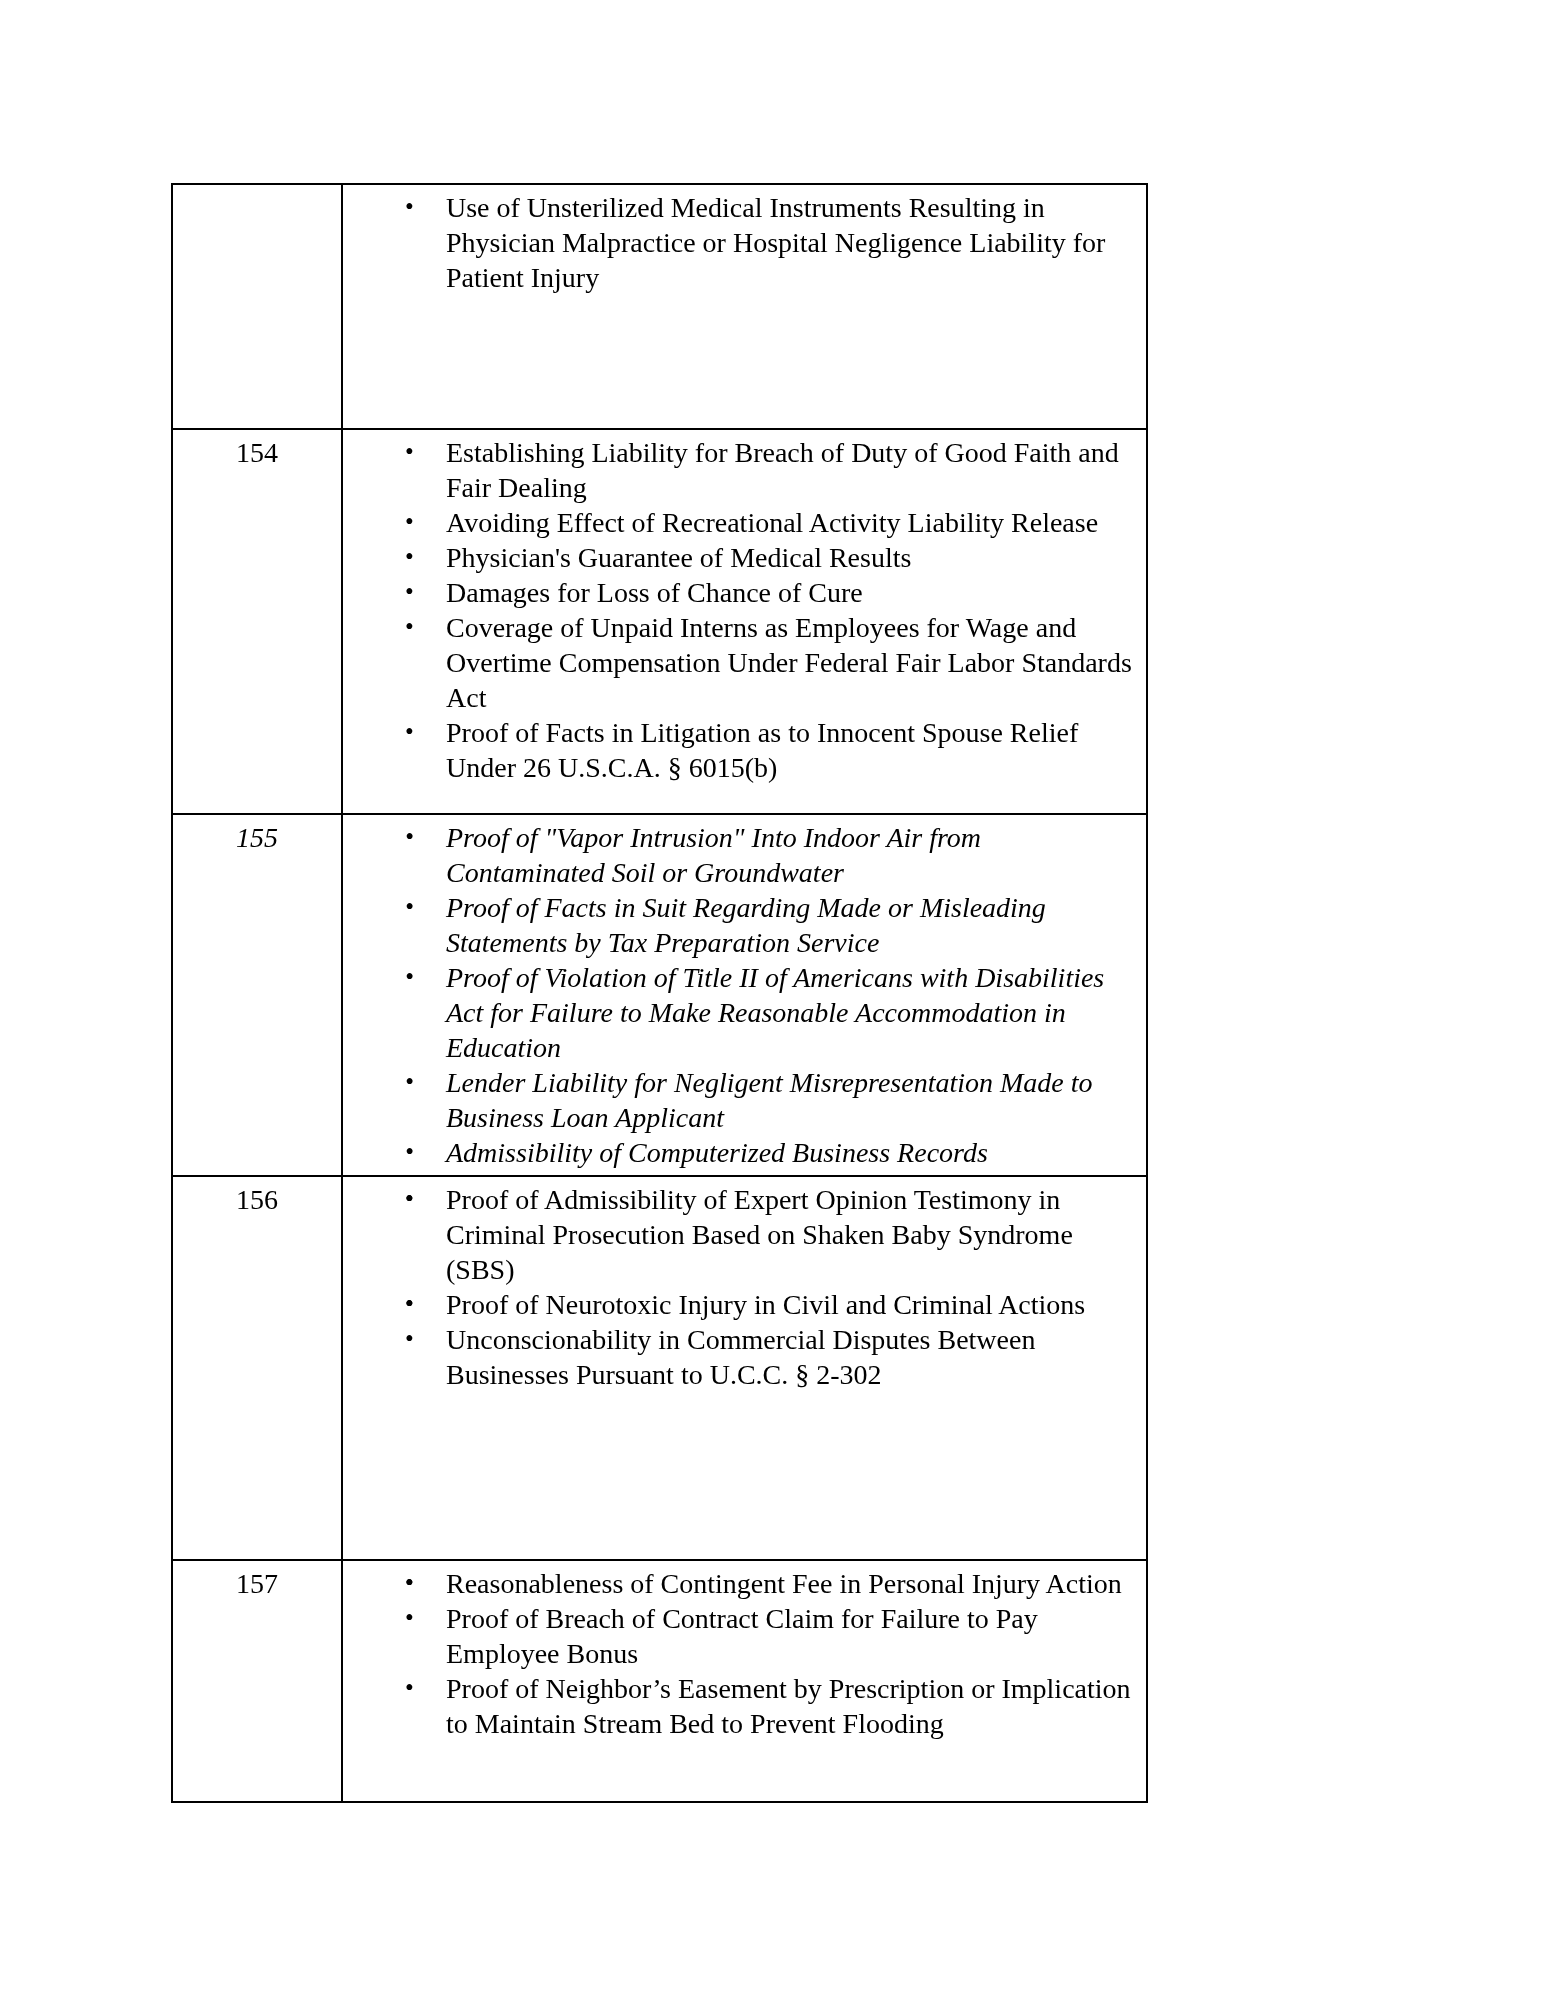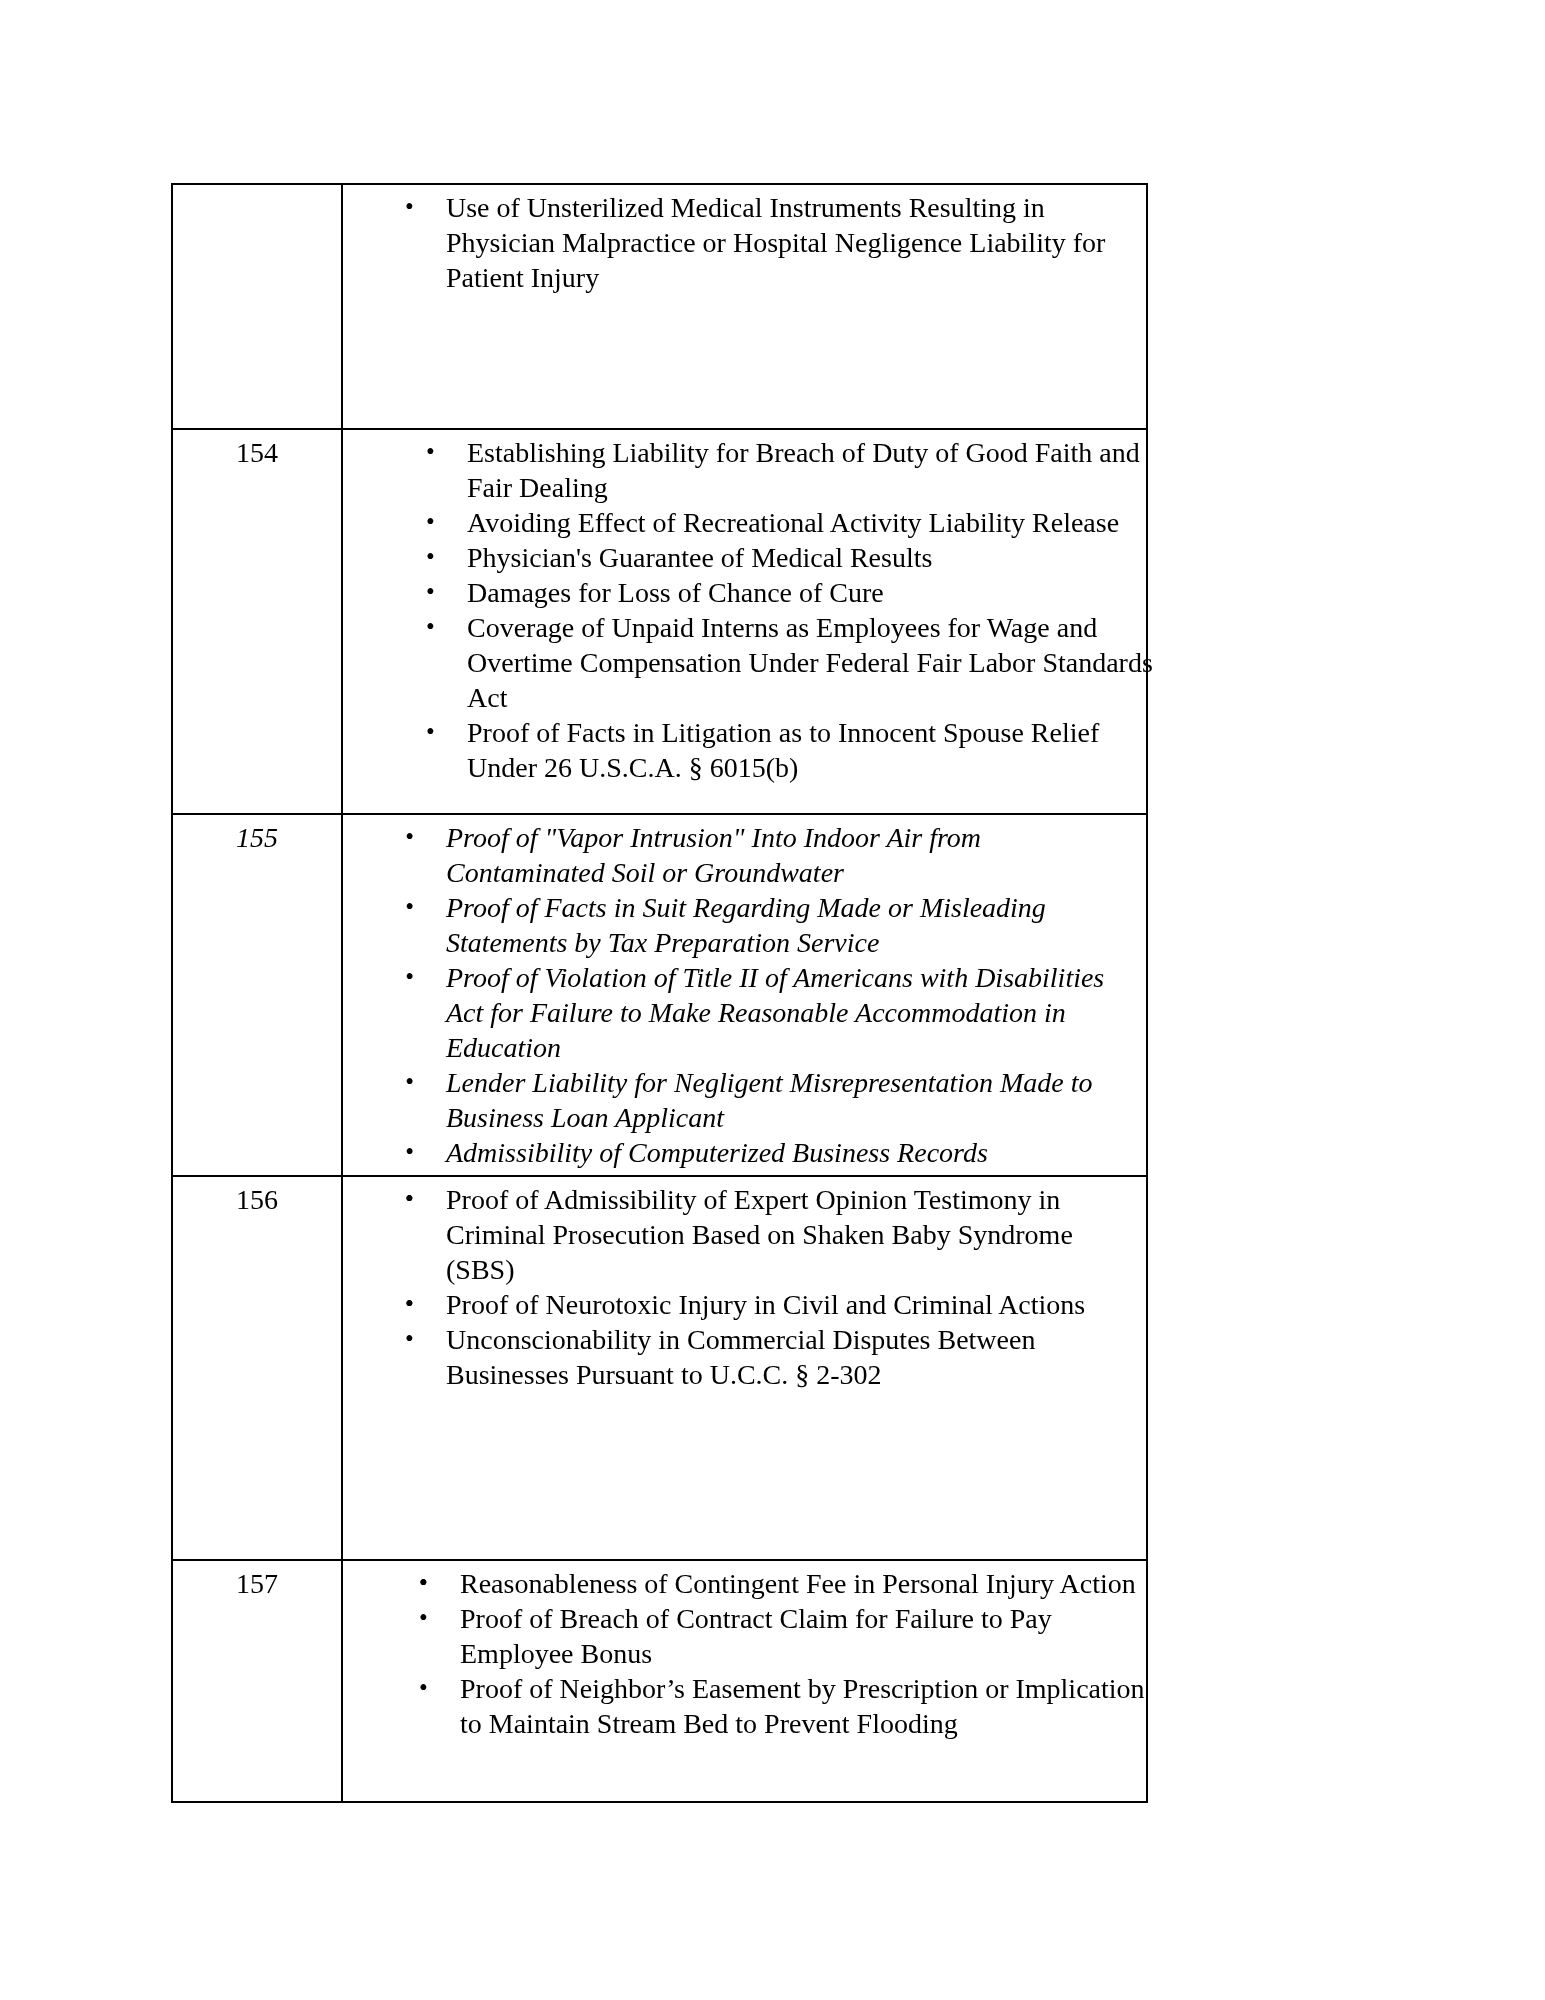--- a/index.html
+++ b/index.html
@@ -25,24 +25,24 @@
   }
   .row {
     display: flex;
     align-items: stretch;
   }
   .row + .row {
     border-top: 2px solid #000000;
   }
   
   .row:nth-child(1) { min-height: 243px; }
-  .row:nth-child(2) { min-height: 383px; gap: 21px; }
+  .row:nth-child(2) { min-height: 383px; }
   .row:nth-child(3) { min-height: 343px; font-style: italic; }
   .row:nth-child(4) { min-height: 382px; }
-  .row:nth-child(5) { min-height: 240px; gap: 14px; }
+  .row:nth-child(5) { min-height: 240px; }
   .num-cell {
     width: 170px;
     flex: 0 0 170px;
     border-right: 2px solid #000000;
     text-align: center;
     padding-top: 5px;
     font-size: 28px;
     line-height: 35px;
     box-sizing: border-box;
   }

